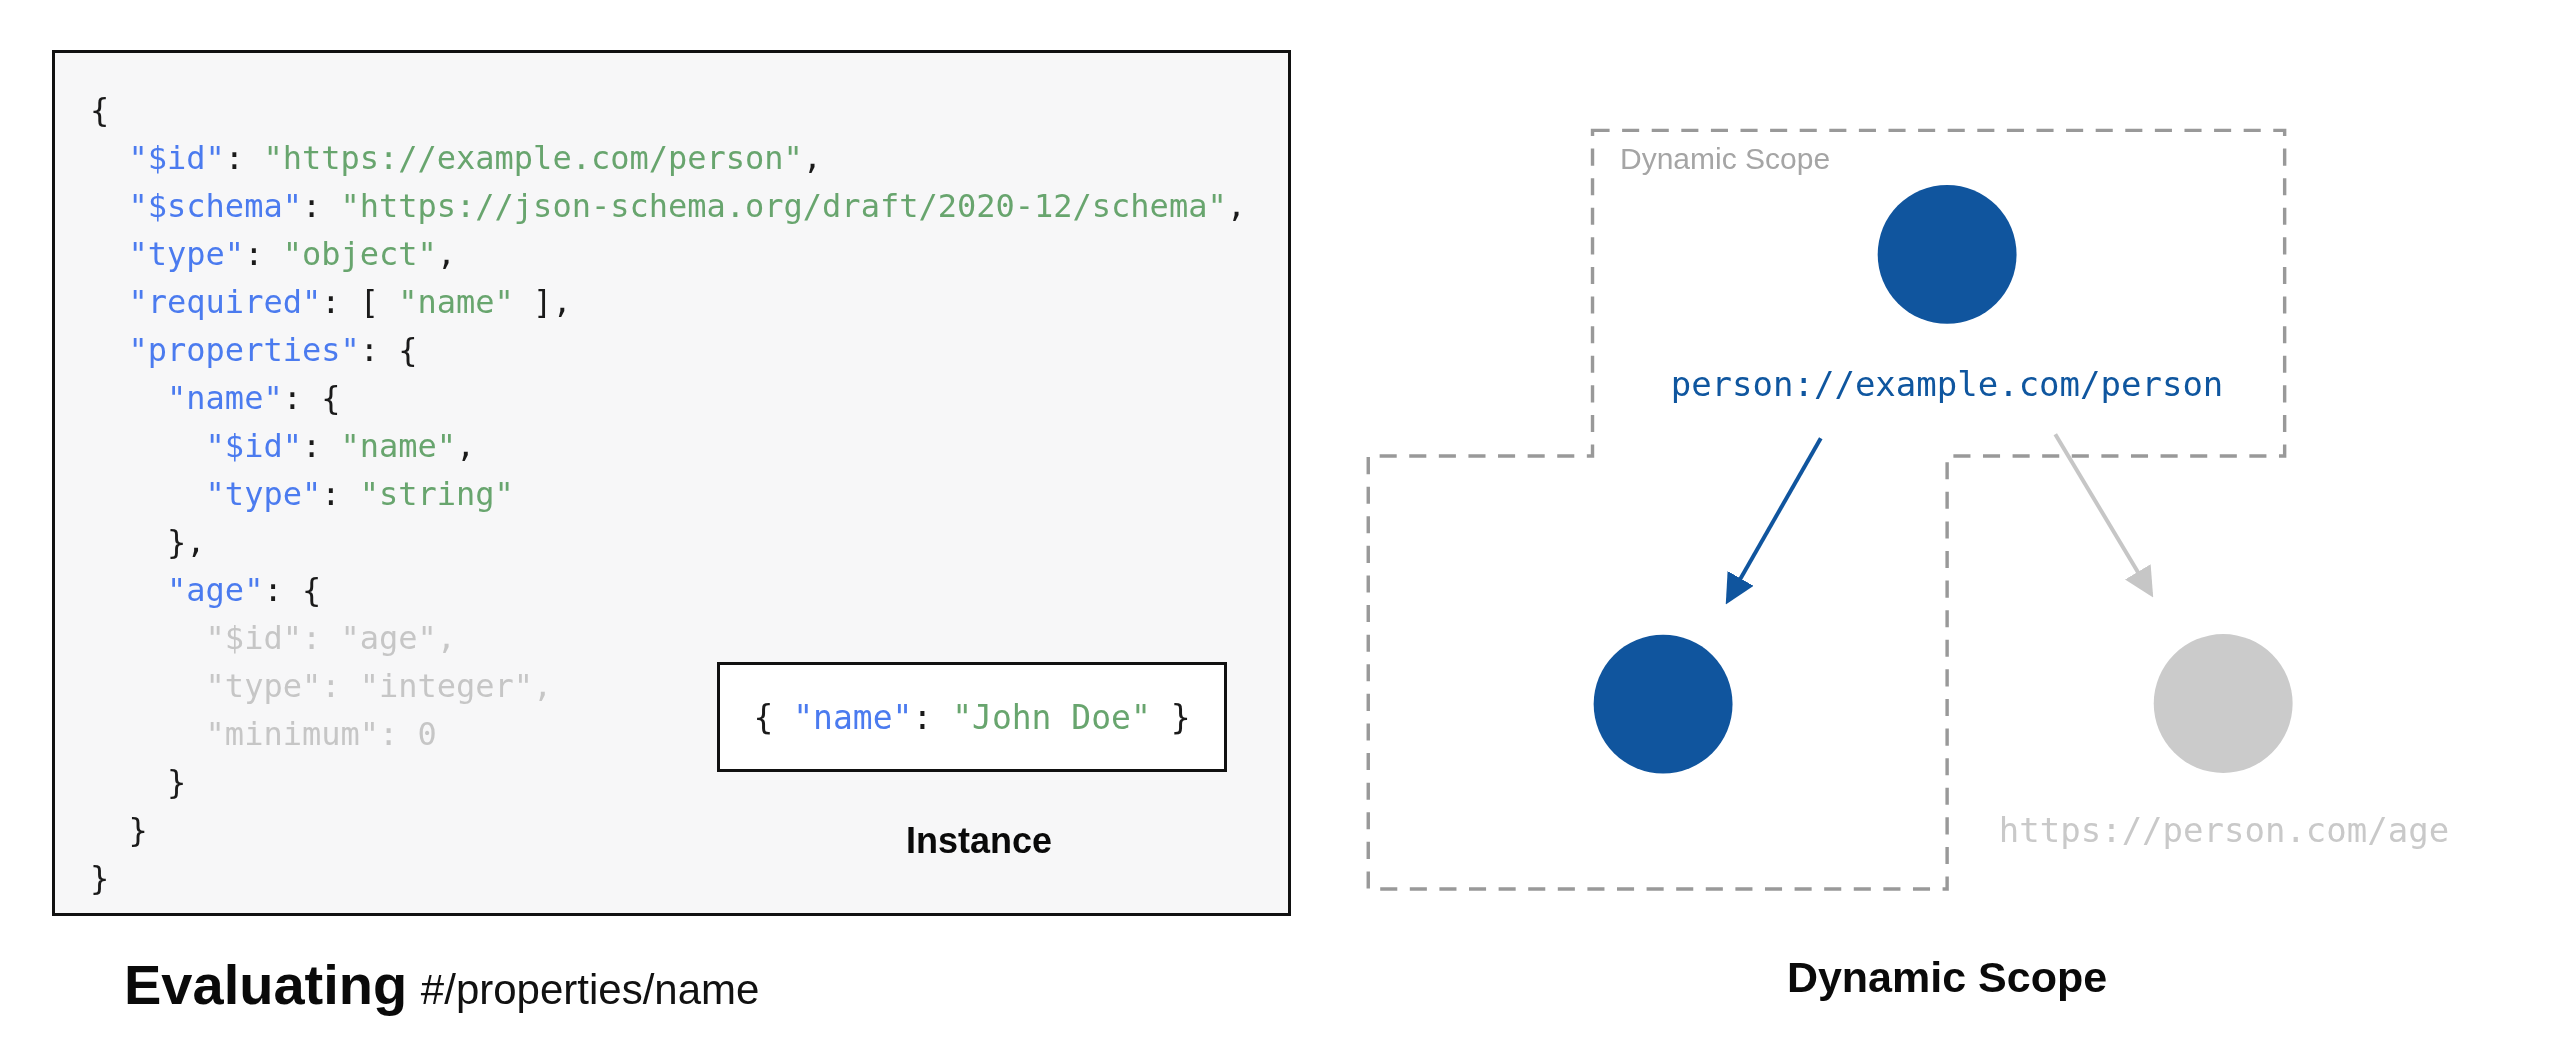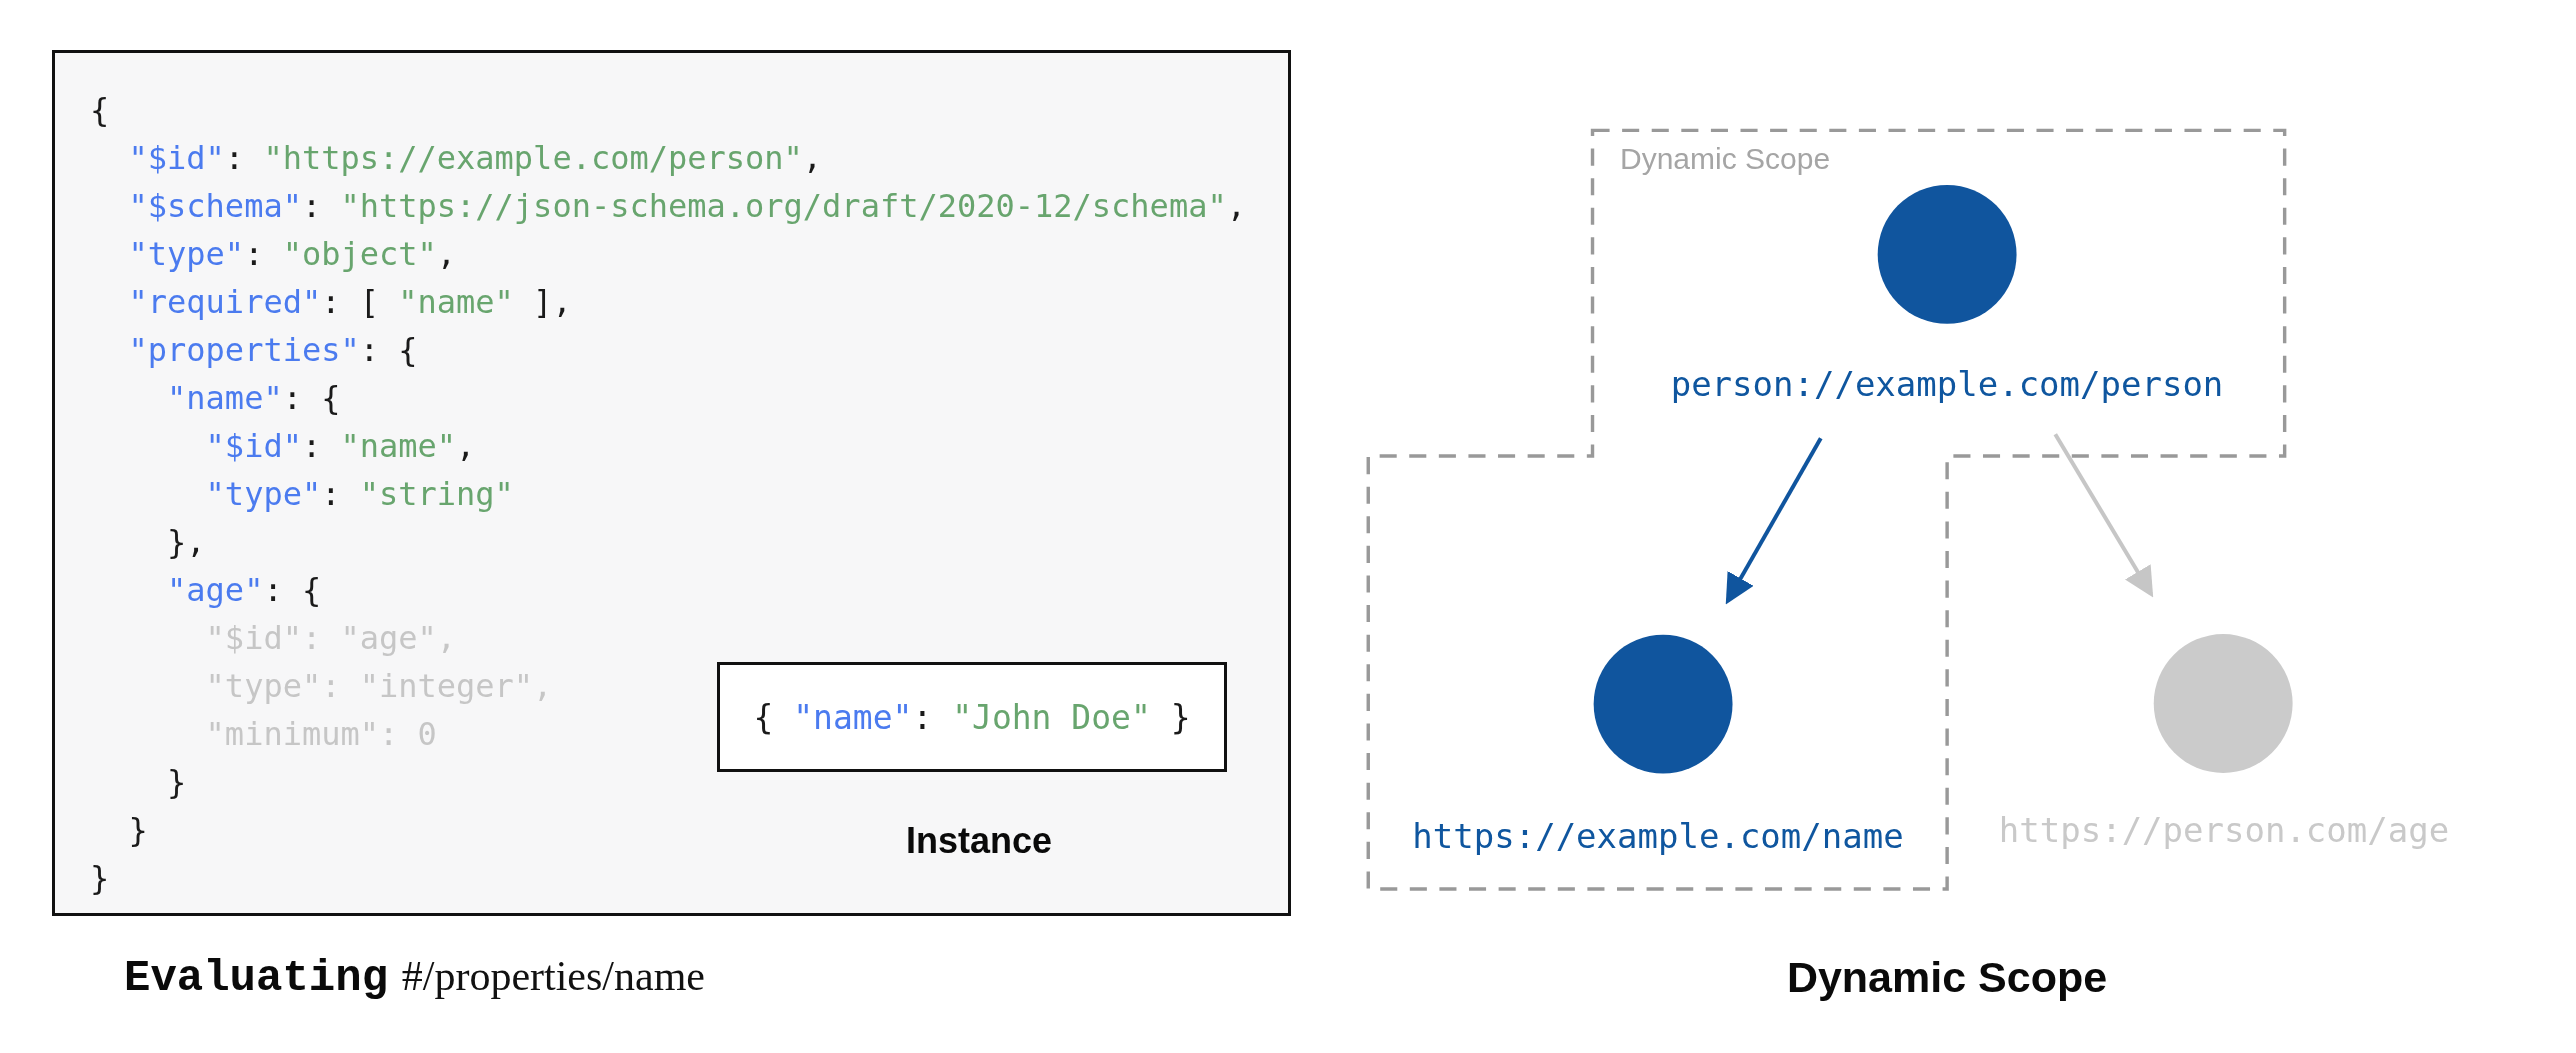--- a/index.html
+++ b/index.html
@@ -41,22 +41,22 @@
     transform: translateX(-50%);
     font-weight: bold; font-size: 36px; color: #0a0a0a;
     white-space: nowrap;
     margin-top: 24px;
   }
   .left-caption {
     position: absolute; left: 124px; top: 952px;
     display: flex; align-items: baseline; gap: 13.7px;
     white-space: nowrap;
   }
-  .cap-bold { font-weight: bold; font-size: 44px; color: #0a0a0a; font-family: Liberation Mono, monospace; }
-  .cap-mono { font-family: Liberation Serif, serif; font-size: 42px; color: #111111; }
+  .cap-bold { font-weight: bold; font-size: 56px; color: #0a0a0a; }
+  .cap-mono { font-family: Liberation Sans, sans-serif; font-size: 42px; color: #111111; }
 
   
   .scope-svg { position: absolute; left: 0; top: 0; width: 2576px; height: 1053px; }
 
   .scope-label {
     position: absolute; left: 1620px; top: 142px;
     font-size: 30px; color: #a5a5a5; white-space: nowrap;
   }
   .node-label {
     position: absolute; transform: translateX(-50%);
@@ -110,19 +110,18 @@
     <line x1="3610" y1="763" x2="3778" y2="1043" stroke="#c6c6c6" stroke-width="7" marker-end="url(#headGray)"></line>
 
     <circle cx="3420" cy="447" r="122" fill="#10559e"></circle>
     <circle cx="2921" cy="1237" r="122" fill="#10559e"></circle>
     <circle cx="3905" cy="1236" r="122" fill="#cbcbcb"></circle>
   </svg>
 
   <div class="scope-label">Dynamic Scope</div>
 
   <div class="node-label blue lbl-person">person://example.com/person</div>
-  <div class="node-label blue lbl-name">https://example.com/name</div>
   <div class="node-label muted lbl-age">https://person.com/age</div>
 
   <div class="right-caption">Dynamic Scope</div>
 
 </div>
 
 
 </body></html>

